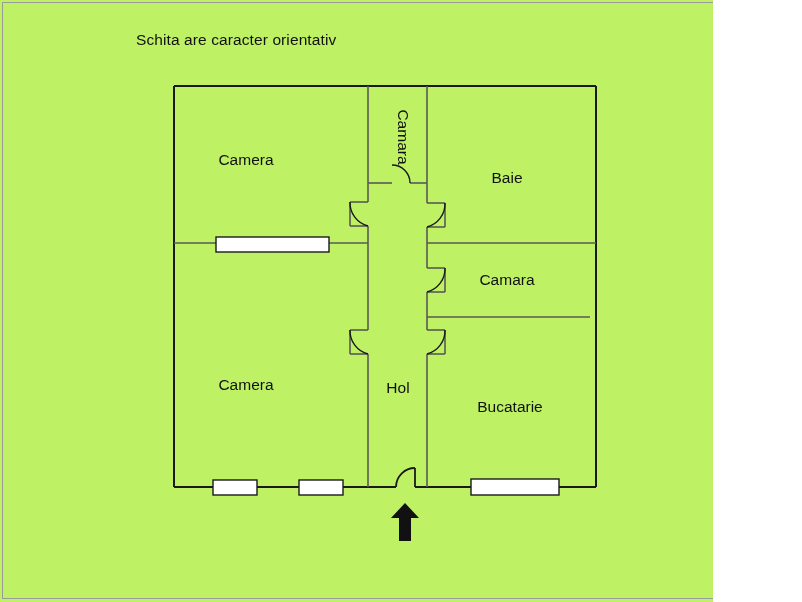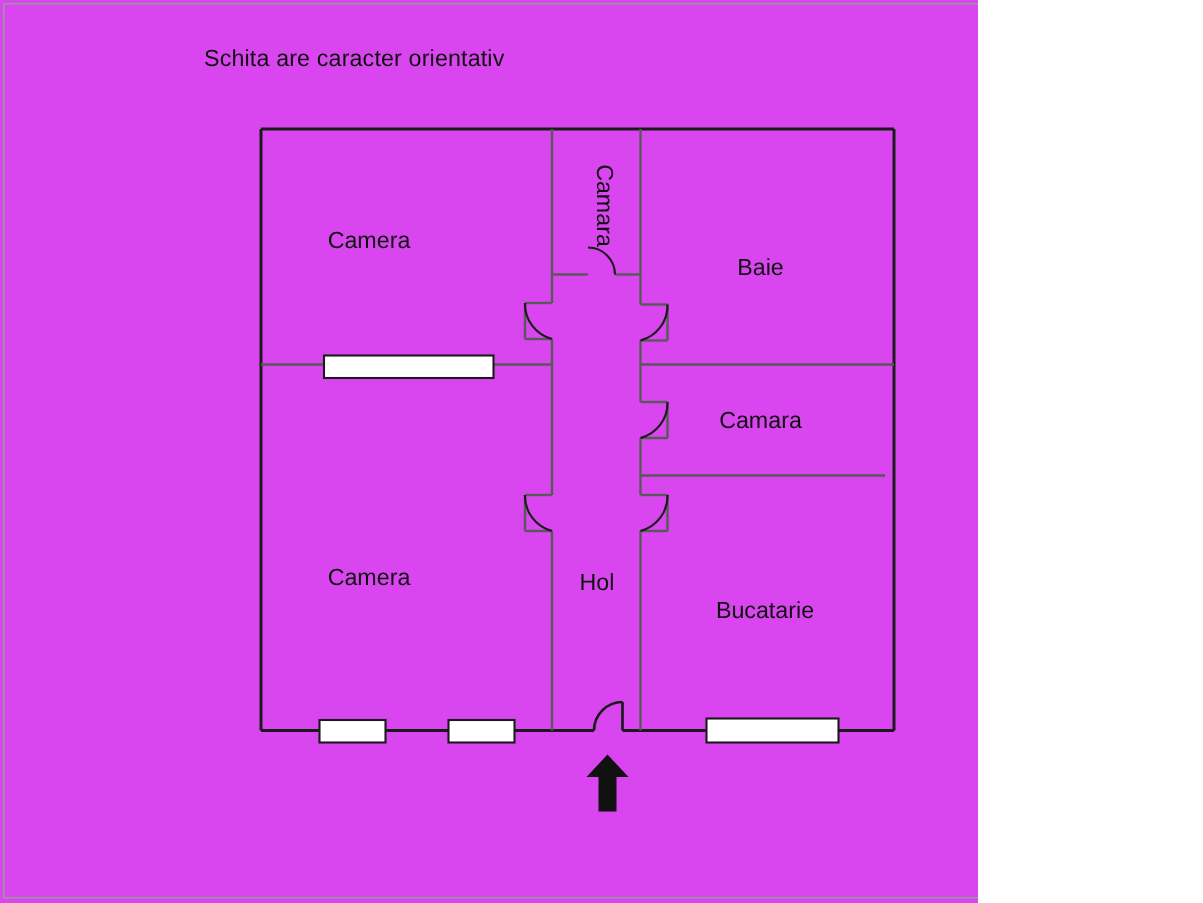--- a/index.html
+++ b/index.html
@@ -5,23 +5,23 @@
   html, body {
     margin: 0;
     padding: 0;
     background: #ffffff;
   }
   body {
     font-family: "Liberation Sans", sans-serif;
   }
   #page {
     position: relative;
-    width: 652px;
+    width: 713px;
     height: 602px;
-    background: #d946ef;
+    background: #bef264;
     box-sizing: border-box;
     overflow: hidden;
   }
   #outer-frame {
     position: absolute;
     left: 2px;
     top: 2px;
     width: 797px;
     height: 597px;
     border: 1px solid #9a9a9a;

